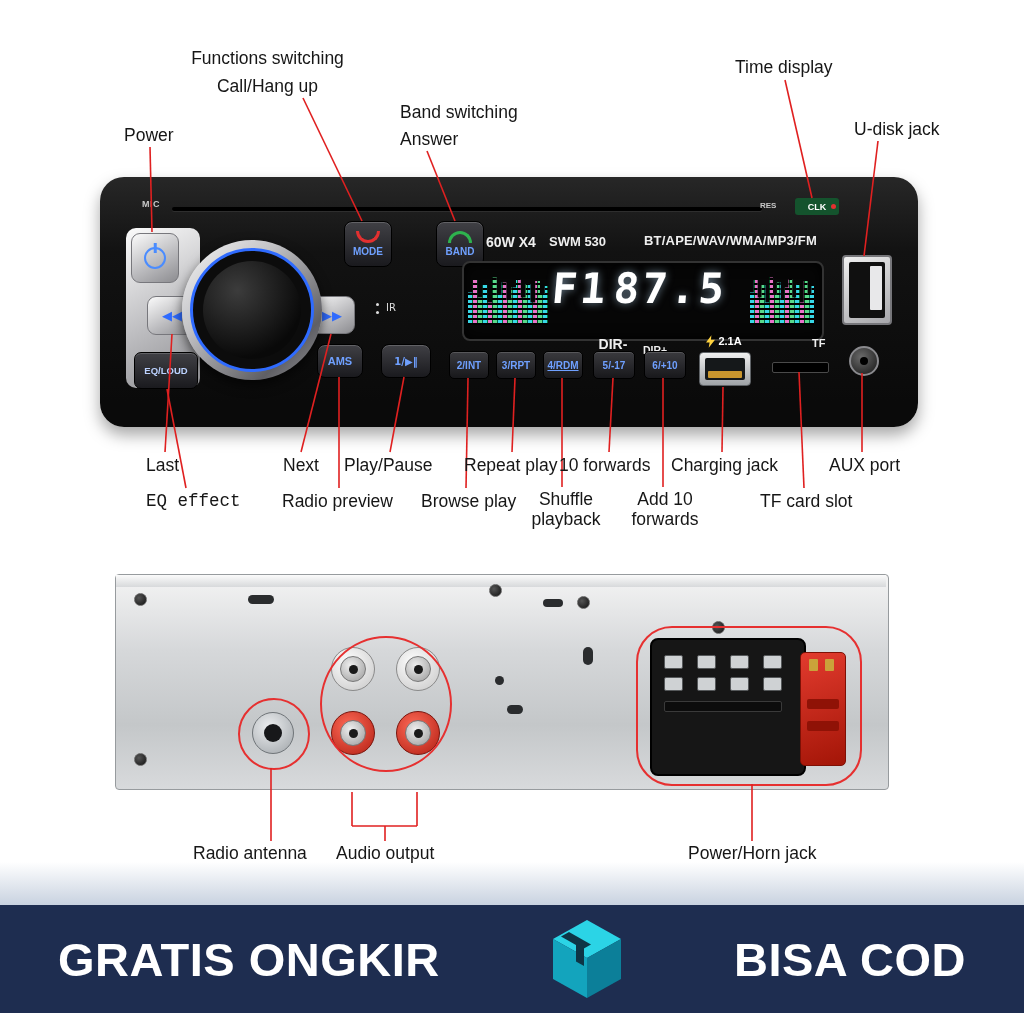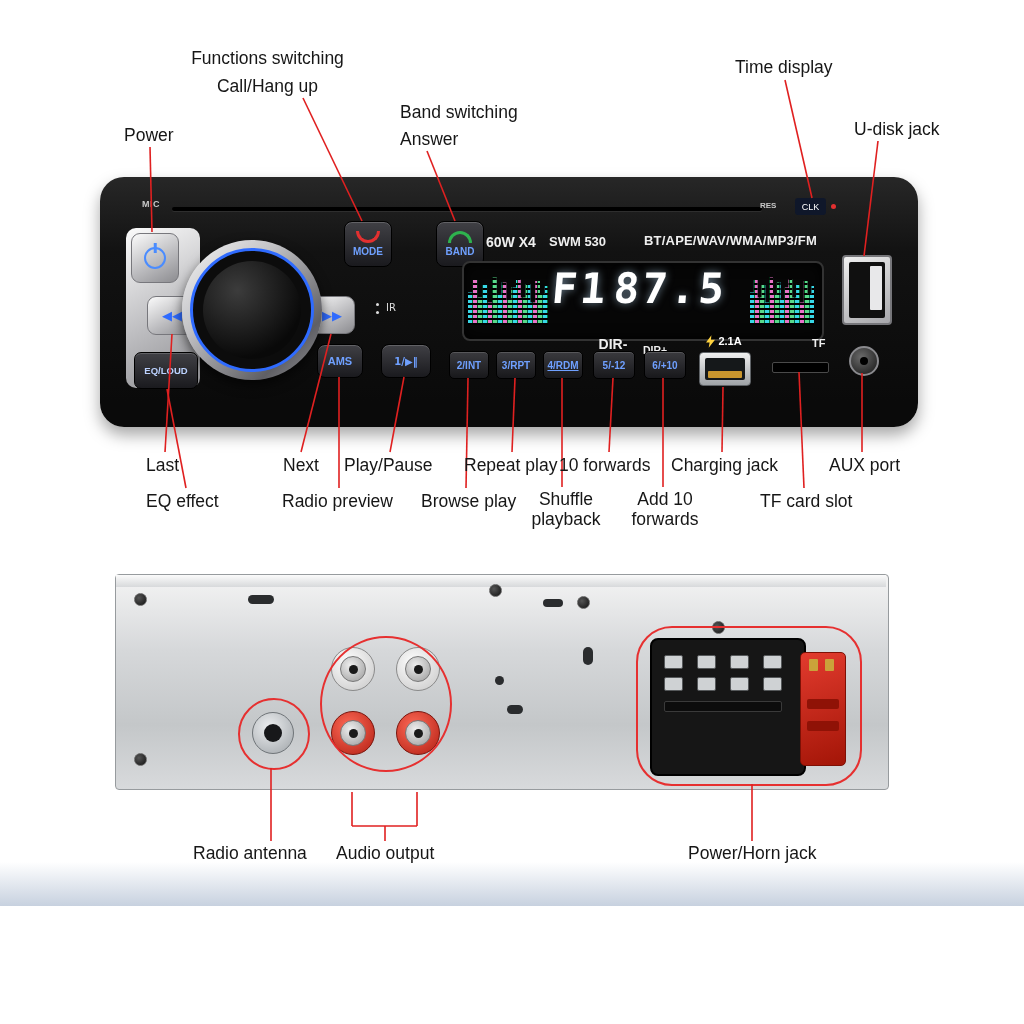--- a/index.html
+++ b/index.html
@@ -101,39 +101,39 @@
   <div class="co" style="left:854px;top:119px;">U-disk jack</div>
 
   <div class="co" style="left:146px;top:455px;">Last</div>
   <div class="co" style="left:283px;top:455px;">Next</div>
   <div class="co" style="left:344px;top:455px;">Play/Pause</div>
   <div class="co" style="left:464px;top:455px;">Repeat play</div>
   <div class="co" style="left:559px;top:455px;">10 forwards</div>
   <div class="co" style="left:671px;top:455px;">Charging jack</div>
   <div class="co" style="left:829px;top:455px;">AUX port</div>
 
-  <div class="co" style="left:146px;top:491px;">EQ effect</div>
+  <div class="co" style="left:146px;top:491px;font-family:Liberation Mono, monospace;">EQ effect</div>
   <div class="co" style="left:282px;top:491px;">Radio preview</div>
   <div class="co" style="left:421px;top:491px;text-align:center;">Browse play</div>
   <div class="co c" style="left:527px;top:490px;width:78px;line-height:19.5px;">
     <div>Shuffle</div>
     <div>playback</div>
   </div>
   <div class="co c" style="left:628px;top:490px;width:74px;line-height:19.5px;">
     <div>Add 10</div>
     <div>forwards</div>
   </div>
   <div class="co" style="left:760px;top:491px;">TF card slot</div>
 
   <div id="unit"></div>
 
   <div class="abs" style="left:172px;top:207px;width:590px;height:4px;background:#000;border-radius:2px;box-shadow:0 1px 0 rgba(255,255,255,.08);z-index:2;"></div>
   <div class="devtxt" style="left:142px;top:199px;font-size:9px;color:#c8c8c8;letter-spacing:.5px;">MIC</div>
   <div class="devtxt" style="left:760px;top:201px;font-size:8px;color:#c8c8c8;">RES</div>
-  <div class="abs" style="left:795px;top:198px;width:31px;height:17px;background:#0f172a;border-radius:3px;display:grid;place-items:center;color:#fff;font-weight:normal;font-size:9px;z-index:2;">CLK</div>
+  <div class="abs" style="left:795px;top:198px;width:44px;height:17px;background:#14532d;border-radius:3px;display:grid;place-items:center;color:#fff;font-weight:bold;font-size:9px;z-index:2;">CLK</div>
   <div class="abs" style="left:831px;top:204px;width:5px;height:5px;border-radius:50%;background:#e23030;z-index:2;"></div>
 
   <div class="abs silver" style="left:126px;top:228px;width:74px;height:160px;border-radius:10px;z-index:2;"></div>
   <div class="abs silver sbtn" style="left:131px;top:233px;width:46px;height:48px;z-index:3;">
     <span class="pwr-glyph"></span>
   </div>
   <div class="abs silver sbtn glyphfont" style="left:147px;top:296px;width:48px;height:37px;color:#2f6bff;font-weight:bold;font-size:13px;z-index:2;">
     <span>◀◀</span>
   </div>
   <div class="abs dbtn" style="left:134px;top:352px;width:62px;height:35px;border-radius:7px;font-size:9.5px;color:#bcd2ff;z-index:4;">
@@ -175,21 +175,21 @@
   <div class="spec" style="left:468px;top:275px;width:80px;height:50px;"></div>
   <div class="seg" style="left:552px;top:264px;">F1</div>
   <div class="seg" style="left:614px;top:264px;">87.5</div>
   <div class="spec" style="left:750px;top:275px;width:64px;height:50px;"></div>
 
   <div class="devtxt" style="left:592px;top:336px;width:42px;text-align:center;font-size:14px;">DIR-</div>
   <div class="devtxt" style="left:643px;top:344px;width:42px;text-align:left;font-size:10.5px;">DIR+</div>
   <div class="key" style="left:449px;top:351px;">2/INT</div>
   <div class="key" style="left:496px;top:351px;">3/RPT</div>
   <div class="key" style="left:543px;top:351px;text-decoration:underline;">4/RDM</div>
-  <div class="key" style="left:593px;top:351px;width:40px;">5/-12</div>
+  <div class="key" style="left:593px;top:351px;width:40px;">5/-17</div>
   <div class="key" style="left:644px;top:351px;width:40px;">6/+10</div>
 
   <div class="abs" style="left:698px;top:333px;width:52px;height:16px;display:flex;align-items:center;justify-content:center;gap:3px;z-index:2;">
     <svg width="9" height="13" viewBox="0 0 10 14">
         <polygon points="6,0 0,8 4,8 3,14 10,5 5.5,5" fill="#ffd23f"></polygon>
       </svg>
     <span style="color:#fff;font-weight:bold;font-size:11px;">2.1A</span>
   </div>
   <div class="abs usbport" style="left:699px;top:352px;width:50px;height:32px;z-index:2;">
     <div style="position:absolute;left:5px;top:5px;right:5px;bottom:5px;background:#15181a;border-radius:2px;"></div>
@@ -296,14 +296,25 @@
       <line x1="271" y1="841" x2="271" y2="768"></line>
       <line x1="352" y1="792" x2="352" y2="826"></line>
       <line x1="417" y1="792" x2="417" y2="826"></line>
       <line x1="352" y1="826" x2="417" y2="826"></line>
       <line x1="385" y1="826" x2="385" y2="841"></line>
       <line x1="752" y1="841" x2="752" y2="784"></line>
     </g>
   </svg>
 
   <div id="pregrad"></div>
+  <div id="banner">
+    <span class="bannertxt">GRATIS ONGKIR</span>
+    <svg width="72" height="82" viewBox="0 0 72 82">
+      <polygon points="36,2 70,21 36,40 2,21" fill="#2bd4e6"></polygon>
+      <polygon points="2,21 36,40 36,80 2,61" fill="#13a4bd"></polygon>
+      <polygon points="70,21 36,40 36,80 70,61" fill="#0c7f99"></polygon>
+      <polygon points="18,14 40,26.5 32,31 10,18.5" fill="#0e3546"></polygon>
+      <polygon points="25,24 33,28.5 33,48 25,43.5" fill="#0e3546"></polygon>
+    </svg>
+    <span class="bannertxt">BISA COD</span>
+  </div>
 
 </div>
 
 </body></html>

